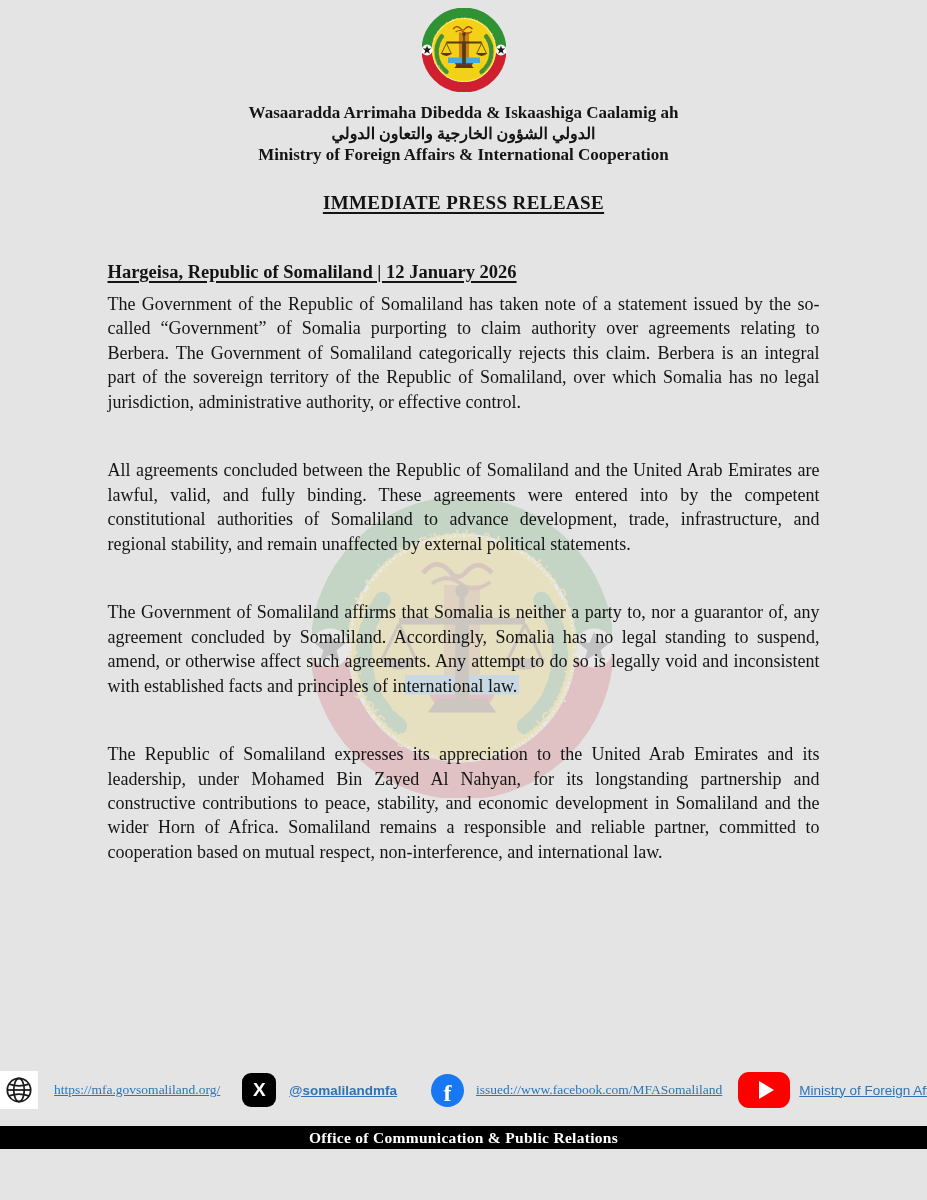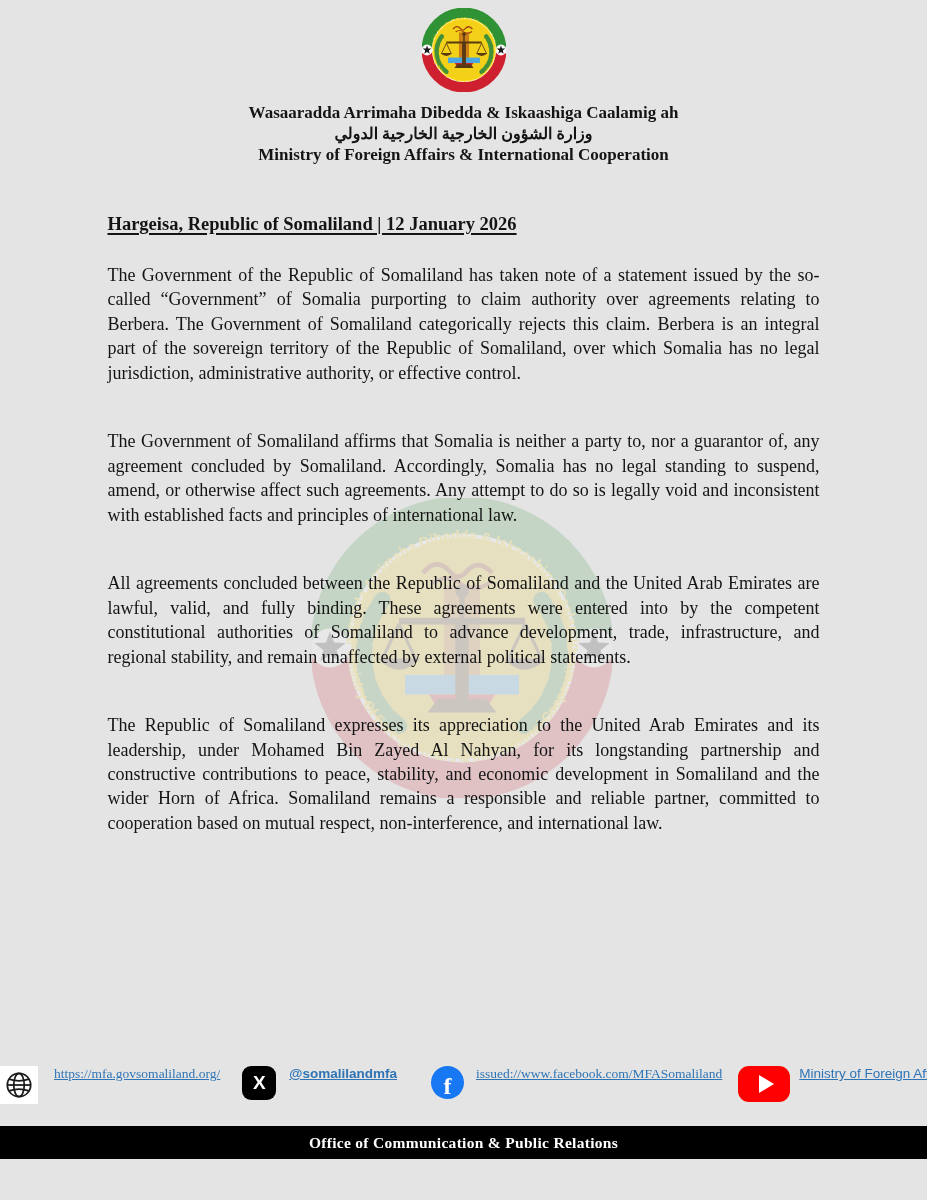--- a/index.html
+++ b/index.html
@@ -45,38 +45,38 @@
     margin: 16px auto 0 auto;
     max-width: 740px;
     font-weight: bold; font-size: 20px;
     line-height: 1.4;
   }
 
   
   .doc-body { width: 712px; margin: 0 auto; padding-top: 48px; }
   .dateline { font-weight: bold; font-size: 18.5px; }
   .doc-body p {
-    margin-top: 28px;
+    margin-top: 9px;
     font-size: 18px;
     line-height: 1.36;
     text-align: justify;
   }
   .doc-body p + p { margin-top: 44px; }
   .end-mark {
     margin-top: 16px;
     text-align: center;
     font-weight: bold; font-size: 19px;
   }
 
   
   .social-row {
     position: absolute;
     left: 0; top: 1066px;
     width: 927px; height: 48px;
-    display: flex; 
+    display: flex; align-items: center;
     z-index: 2;
     white-space: nowrap;
   }
   .social-row a {
     color: #2e74b5;
     text-decoration: underline;
     font-size: 13.5px;
   }
   .link-serif { font-family: "Liberation Serif", serif; }
   .link-sans  { font-family: "Liberation Sans", sans-serif; }
@@ -114,21 +114,21 @@
   }
   .m18 { margin-left: 16px; } .m40 { margin-left: 22px; }
   .m14 { margin-left: 13px; font-weight: bold; } .m46 { margin-left: 34px; }
   .m12 { margin-left: 12px; } .m28 { margin-left: 16px; }
   .m10 { margin-left: 9px; }
   .yt-label { overflow: hidden; }
 
   .footer-bar {
     position: absolute;
     left: 0; top: 1126px;
-    width: 927px; height: 33px;
+    width: 927px; height: 23px;
     background: #000000;
     display: flex; align-items: center; justify-content: center;
     z-index: 2;
   }
   .footer-bar-text {
     color: #ffffff; font-weight: bold; font-size: 15.5px;
     font-family: "Liberation Serif", serif;
     letter-spacing: 0.3px;
   }
 </style>
@@ -194,31 +194,32 @@
 
 <div class="content">
   <div class="logo-wrap">
     <svg class="logo">
         <use href="#emblem"></use>
       </svg>
   </div>
 
   <div class="hdr center">
     <div class="hdr-line">Wasaaradda Arrimaha Dibedda &amp; Iskaashiga Caalamig ah</div>
-    <div class="hdr-arabic">وزارة الشؤون الخارجية الخارجية الدولي</div>
+    <div class="hdr-arabic">الدولي الشؤون الخارجية والتعاون الدولي</div>
     <div class="hdr-line">Ministry of Foreign Affairs &amp; International Cooperation</div>
   </div>
 
+  <div class="kicker center"><span>IMMEDIATE PRESS RELEASE</span></div>
 
 
   <div class="doc-body">
     <div class="dateline"><span>Hargeisa, Republic of Somaliland | 12 January 2026</span></div>
     <p>The Government of the Republic of Somaliland has taken note of a statement issued by the so-called “Government” of Somalia purporting to claim authority over agreements relating to Berbera. The Government of Somaliland categorically rejects this claim. Berbera is an integral part of the sovereign territory of the Republic of Somaliland, over which Somalia has no legal jurisdiction, administrative authority, or effective control.</p>
+    <p>All agreements concluded between the Republic of Somaliland and the United Arab Emirates are lawful, valid, and fully binding. These agreements were entered into by the competent constitutional authorities of Somaliland to advance development, trade, infrastructure, and regional stability, and remain unaffected by external political statements.</p>
     <p>The Government of Somaliland affirms that Somalia is neither a party to, nor a guarantor of, any agreement concluded by Somaliland. Accordingly, Somalia has no legal standing to suspend, amend, or otherwise affect such agreements. Any attempt to do so is legally void and inconsistent with established facts and principles of international law.</p>
-    <p>All agreements concluded between the Republic of Somaliland and the United Arab Emirates are lawful, valid, and fully binding. These agreements were entered into by the competent constitutional authorities of Somaliland to advance development, trade, infrastructure, and regional stability, and remain unaffected by external political statements.</p>
     <p>The Republic of Somaliland expresses its appreciation to the United Arab Emirates and its leadership, under Mohamed Bin Zayed Al Nahyan, for its longstanding partnership and constructive contributions to peace, stability, and economic development in Somaliland and the wider Horn of Africa. Somaliland remains a responsible and reliable partner, committed to cooperation based on mutual respect, non-interference, and international law.</p>
   </div>
 </div>
 
 <div class="social-row">
   <div class="globe-box">
     <svg width="28" height="28" viewBox="0 0 24 24" fill="none" stroke="#1a1a1a" stroke-width="1.5">
       <circle cx="12" cy="12" r="10"></circle>
       <ellipse cx="12" cy="12" rx="4.5" ry="10"></ellipse>
       <line x1="2" y1="12" x2="22" y2="12"></line>

